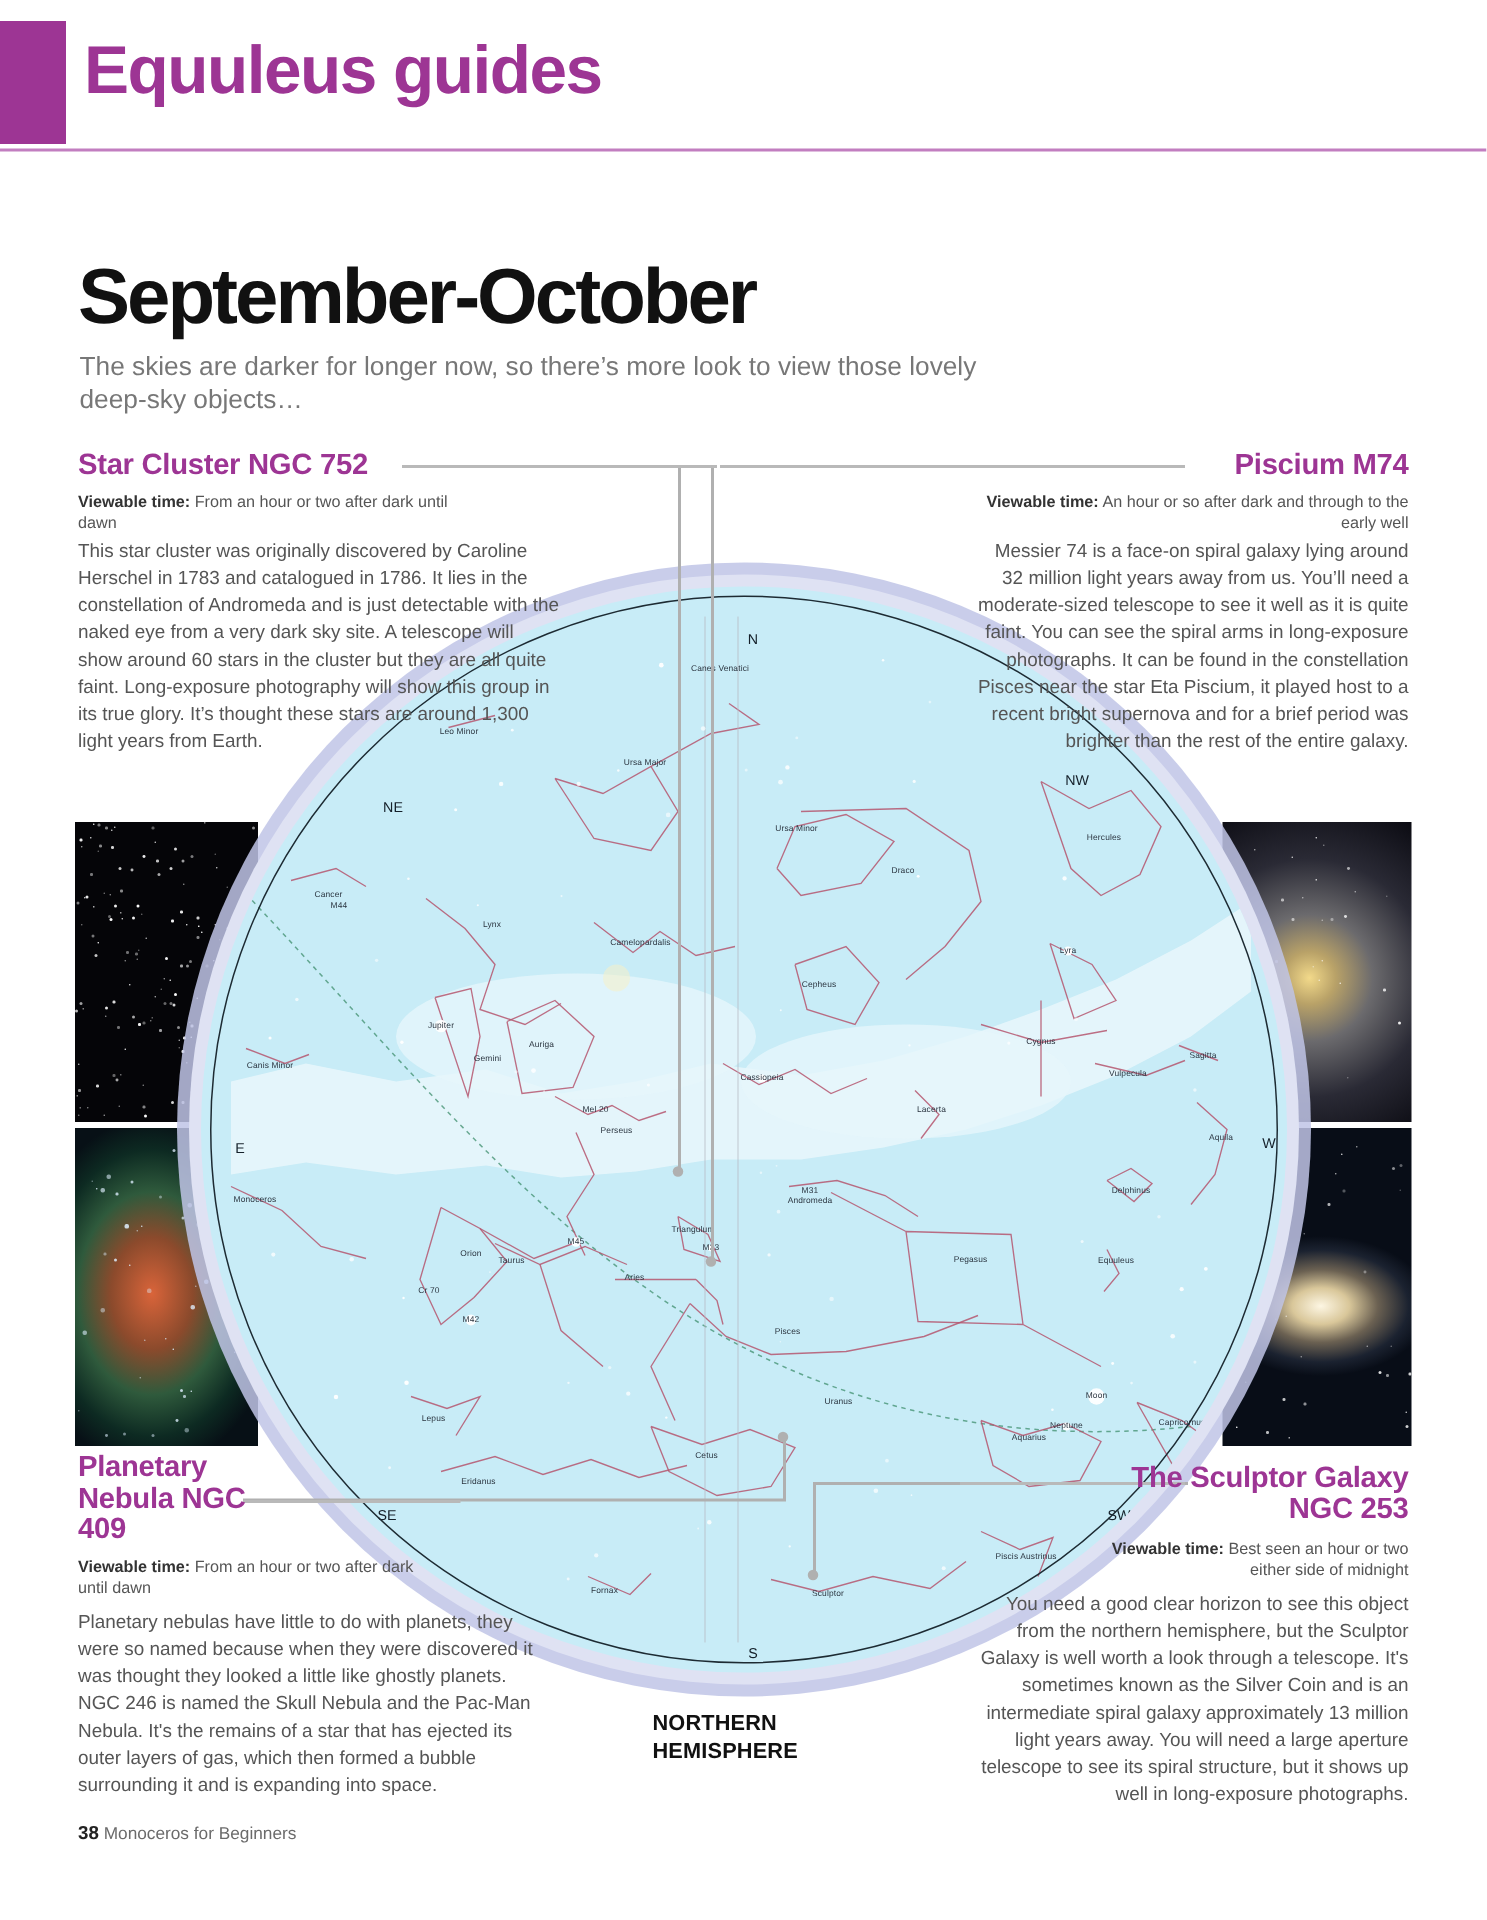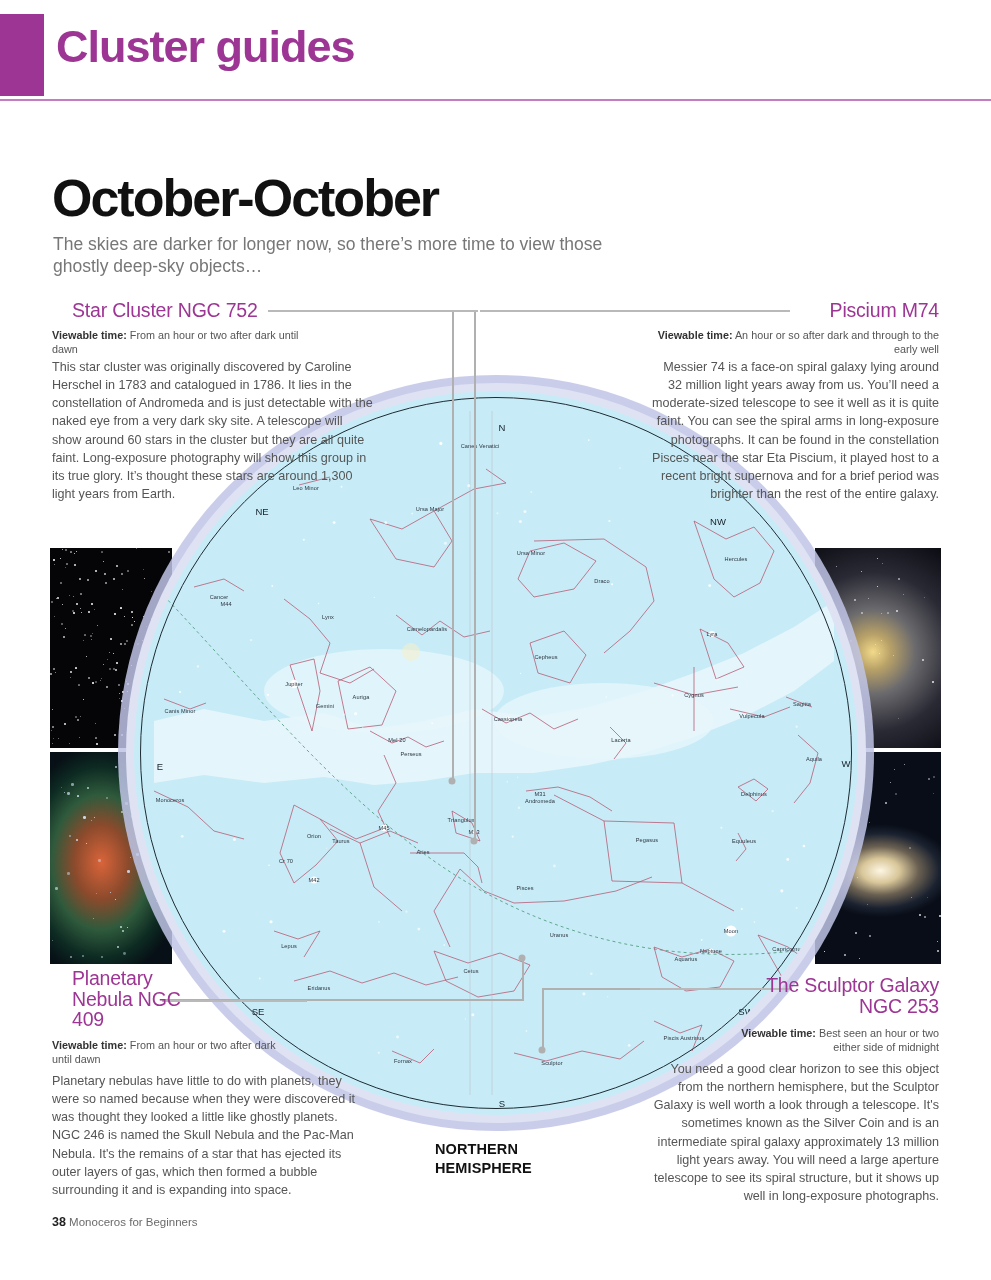--- a/index.html
+++ b/index.html
@@ -43,21 +43,21 @@
   .clabel{position:absolute;font-size:5.6px;color:#2b3540;white-space:nowrap;
     transform:translate(-50%,-50%);letter-spacing:.1px;}
   .cdir{position:absolute;font-size:9.5px;color:#15202a;white-space:nowrap;
     transform:translate(-50%,-50%);}
 
   
   .leader{position:absolute;background:#b0b0b0;}
   .leader-dot{position:absolute;width:7px;height:7px;border-radius:50%;background:#b0b0b0;transform:translate(-50%,-50%);}
 
   
-  .art-head{position:absolute;font-size:19.5px;font-weight:normal;color:#9d3594;line-height:1.06;letter-spacing:-.2px;margin-left:20px;}
+  .art-head{position:absolute;font-size:19.5px;font-weight:bold;color:#9d3594;line-height:1.06;letter-spacing:-.2px;}
   .art-vt{position:absolute;font-size:10.8px;color:#555;line-height:1.3;}
   .art-vt b{color:#333;text-align:right;}
   .art-body{position:absolute;font-size:12.6px;color:#555;line-height:1.44;}
 
   #a1-head{left:52px;top:300px;}
   #a1-vt{left:52px;top:328px;width:250px;}
   #a1-body{left:52px;top:358px;width:322px;}
   #a1-rule{position:absolute;left:268px;top:310px;width:210px;height:1.6px;background:#b9b9b9;}
 
   #a2-head{right:52px;top:300px;text-align:right;}
@@ -79,25 +79,25 @@
     font-size:14.5px;font-weight:bold;color:#111;line-height:1.32;letter-spacing:.1px;}
 
   
   #footer{position:absolute;left:52px;top:1215px;font-size:11.5px;color:#6b6b6b;}
   #footer b{color:#222;font-size:12.5px;}
 </style>
 </head>
 <body>
 
 <div id="header-band"></div>
-<div id="header-title">Cluster guides</div>
+<div id="header-title">Equuleus guides</div>
 <div id="header-rule"></div>
 
-<div id="page-title">October-October</div>
-<div id="page-subtitle">The skies are darker for longer now, so there’s more time to view those ghostly deep-sky objects…</div>
+<div id="page-title">September-October</div>
+<div id="page-subtitle">The skies are darker for longer now, so there’s more look to view those lovely deep-sky objects…</div>
 
 <div class="photo" id="photo-ngc752">
     <div class="star" style="left: 63px; top: 105px; width: 0.7px; height: 0.7px; opacity: 0.8;"></div>
     <div class="star" style="left: 2px; top: 195px; width: 1.3px; height: 1.3px; opacity: 0.52;"></div>
     <div class="star" style="left: 33px; top: 92px; width: 0.9px; height: 0.9px; opacity: 0.57;"></div>
     <div class="star" style="left: 101px; top: 70px; width: 1.9px; height: 1.9px; opacity: 0.87;"></div>
     <div class="star" style="left: 4px; top: 16px; width: 0.9px; height: 0.9px; opacity: 0.68;"></div>
     <div class="star" style="left: 27px; top: 171px; width: 1.9px; height: 1.9px; opacity: 0.65;"></div>
     <div class="star" style="left: 66px; top: 114px; width: 2.2px; height: 2.2px; opacity: 0.98;"></div>
     <div class="star" style="left: 116px; top: 105px; width: 0.8px; height: 0.8px; opacity: 0.79;"></div>
@@ -549,21 +549,21 @@
         <div class="clabel" style="left: 337px; top: 580px;">Cetus</div>
         <div class="clabel" style="left: 425px; top: 544px;">Uranus</div>
         <div class="clabel" style="left: 269px; top: 670px;">Fornax</div>
         <div class="clabel" style="left: 418px; top: 672px;">Sculptor</div>
         <div class="clabel" style="left: 550px; top: 647px;">Piscis Austrinus</div>
         <div class="clabel" style="left: 552px; top: 568px;">Aquarius</div>
         <div class="clabel" style="left: 577px; top: 560px;">Neptune</div>
         <div class="clabel" style="left: 597px; top: 540px;">Moon</div>
         <div class="clabel" style="left: 654px; top: 558px;">Capricornus</div>
         <div class="cdir" style="left: 368px; top: 36px;">N</div>
-        <div class="cdir" style="left: 128px; top: 120px;">NE</div>
+        <div class="cdir" style="left: 128px; top: 148px;">NE</div>
         <div class="cdir" style="left: 26px; top: 375px;">E</div>
         <div class="cdir" style="left: 124px; top: 620px;">SE</div>
         <div class="cdir" style="left: 368px; top: 712px;">S</div>
         <div class="cdir" style="left: 612px; top: 620px;">SW</div>
         <div class="cdir" style="left: 712px; top: 372px;">W</div>
         <div class="cdir" style="left: 584px; top: 130px;">NW</div>
       </div>
   </div>
   <div id="sky-ring"></div>
 </div>

